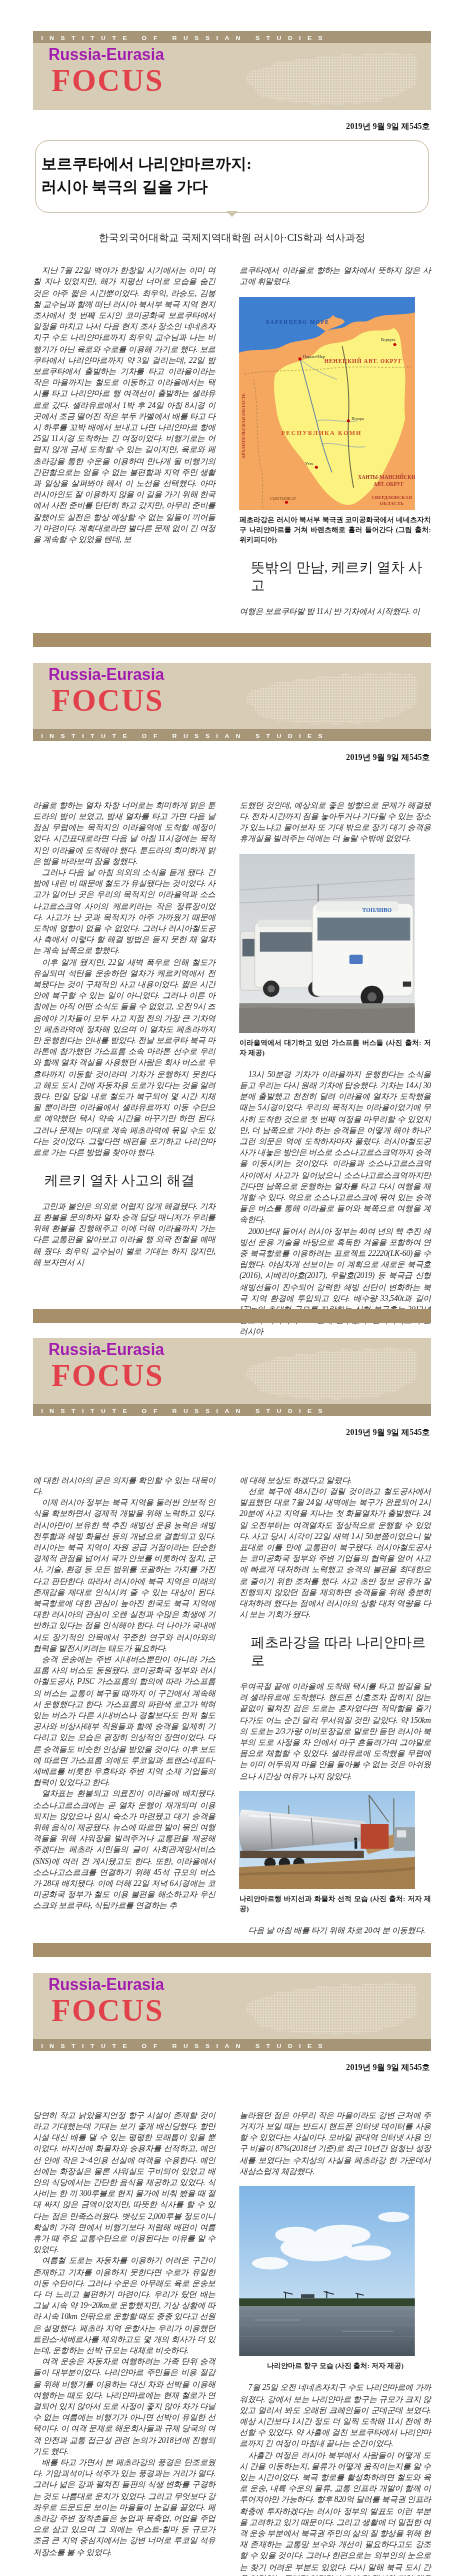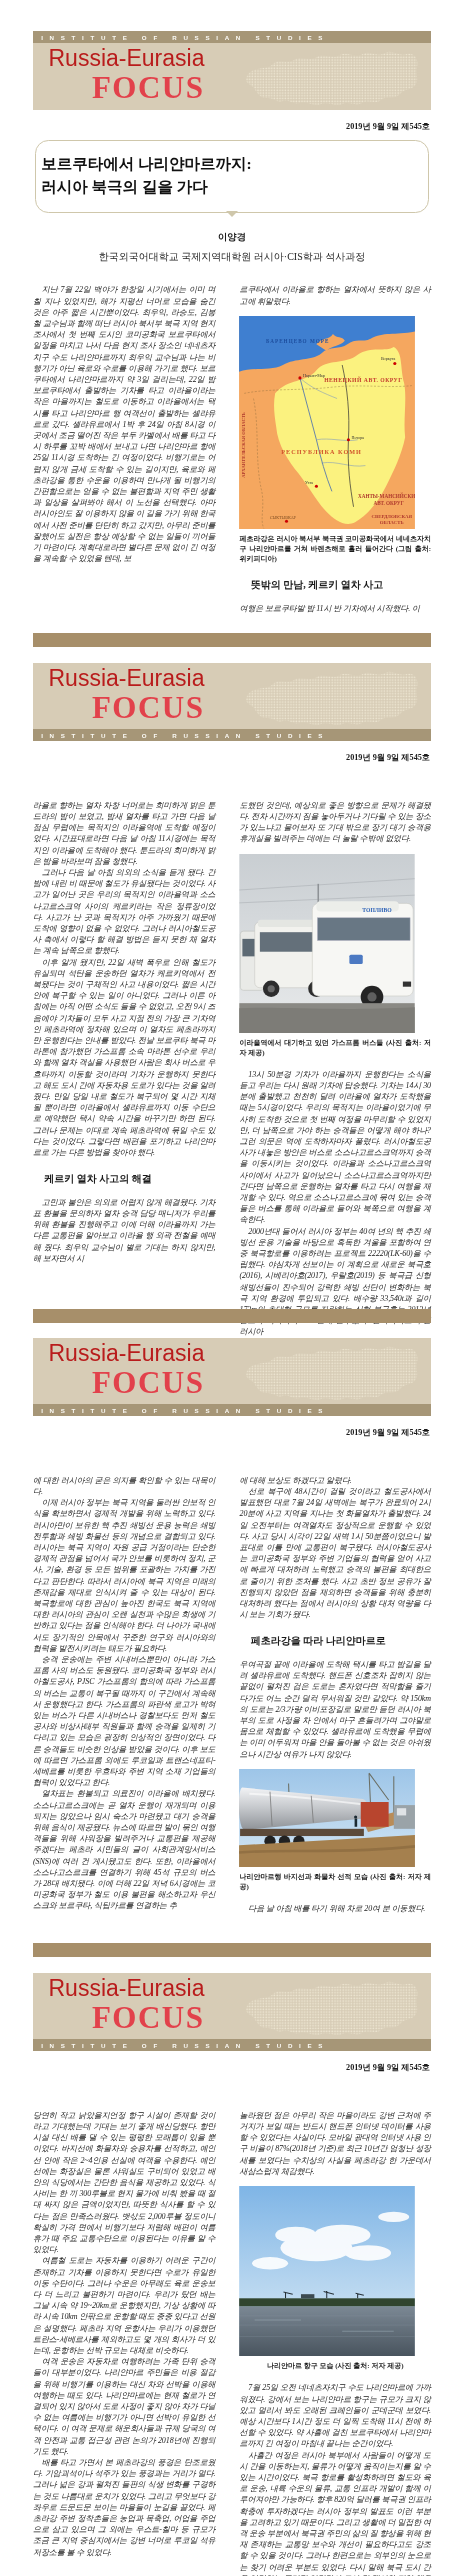--- a/index.html
+++ b/index.html
@@ -6,41 +6,41 @@
   .canvas{position:relative;width:464px;height:3274px;background:#fff;overflow:hidden;
           font-family:"Liberation Serif","DejaVu Serif",serif;color:#1b1b1b;}
   .page{position:absolute;left:0;width:464px;}
   
   .masthead{position:relative;margin:0 33px 0 33px;background:#d7ccb6;display:flex;flex-direction:column;}
   .mh-strip{background:#a69677;color:#fbfaf5;font-family:"Liberation Sans","DejaVu Sans",sans-serif;
             font-weight:bold;font-size:6.2px;letter-spacing:6.7px;padding:2.6px 0 2.1px 8.2px;white-space:nowrap;overflow:hidden;}
   .mh-body{position:relative;height:66px;}
   .p1 .mh-body{height:67px;}
   .brand{position:absolute;left:15.5px;top:4.1px;line-height:1;}
-  .brand1{font-family:"Liberation Sans","DejaVu Sans",sans-serif;font-weight:normal;font-size:23px;color:#b91c1c;letter-spacing:0px;}
+  .brand1{font-family:"Liberation Sans","DejaVu Sans",sans-serif;font-weight:bold;font-size:16px;color:#a21caf;letter-spacing:0px;}
   .brand2{font-weight:bold;font-size:31px;color:#e2414b;letter-spacing:1.5px;margin-top:1px;transform:scaleY(1.02);transform-origin:top left;text-align:right;}
   .dotmap{position:absolute;right:3.1px;top:2.1px;}
   
   .dateline{margin:11px 34px 0 0;text-align:right;font-weight:bold;font-size:8.2px;}
   .titlebox{position:relative;margin:8.2px 35px 0 35px;border:1.5px solid #cfc7ab;border-radius:13.4px;
             text-align:left;padding:11.3px 5.2px 13.4px 5.2px;}
   .titlebox:after{content:"";position:absolute;left:50%;bottom:-10.8px;margin-left:-6.2px;border:6.2px solid transparent;
                   border-top-color:#cfc7ab;width:0;height:0;}
   .title-line{font-weight:bold;font-size:15.5px;line-height:1.5;color:#111;}
   .byline{margin-top:17.5px;text-align:center;}
   .author{font-weight:bold;font-size:9.3px;}
   .affil{margin-top:6.2px;font-size:10px;text-align:center;}
   
   .cols{display:flex;gap:24px;padding:0 33px 0 33px;margin-top:37px;}
   .p1 .cols{margin-top:20.6px;}
   .col-l{width:202px;}
   .col-r{width:212px;}
   .col p{margin:0;text-align:justify;font-size:8px;line-height:11.2px;text-indent:8.8px;letter-spacing:-0.1px;font-style:italic;}
   .col p.noind{text-indent:0;}
-  .subhead{margin:13.4px 0 11.3px 0;padding-left:11.3px;font-weight:bold;font-size:10px;}
+  .subhead{margin:13.4px 0 11.3px 0;padding-left:11.3px;font-weight:normal;font-size:14px;}
   .figure{margin-top:9.3px;}
   .figcap{margin-top:4.1px;font-weight:bold;font-size:7px;line-height:9.8px;text-align:justify;}
   .figure + p, .figcap + p{margin-top:10.3px;}
   
   .sep{position:absolute;left:33px;width:398px;height:14.4px;background:#a78f6a;}
 </style>
 </head>
 <body>
 
 <div class="canvas">
@@ -66,21 +66,20 @@
             <use href="#ru-shape" fill="url(#dotpat)"></use>
           </svg>
       </div>
     </div>
     <div class="dateline">2019년 9월 9일 제545호</div>
     <div class="titlebox">
       <div class="title-line">보르쿠타에서 나리얀마르까지:</div>
       <div class="title-line">러시아 북극의 길을 가다</div>
     </div>
     <div class="byline">
-      <div class="author">이양경</div>
       <div class="affil">한국외국어대학교 국제지역대학원 러시아·CIS학과 석사과정</div>
     </div>
     <div class="cols">
       <div class="col col-l">
         <p>지난 7월 22일 백야가 한창일 시기에서는 이미 며칠 지나 있었지만, 해가 지평선 너머로 모습을 숨긴 것은 아주 짧은 시간뿐이었다. 최우익, 라승도, 김봉철 교수님과 함께 떠난 러시아 북서부 북극 지역 현지 조사에서 첫 번째 도시인 코미공화국 보르쿠타에서 일정을 마치고 나서 다음 현지 조사 장소인 네네츠자치구 수도 나리얀마르까지 최우익 교수님과 나는 비행기가 아닌 육로와 수로를 이용해 가기로 했다. 보르쿠타에서 나리얀마르까지 약 3일 걸리는데, 22일 밤 보르쿠타에서 출발하는 기차를 타고 이라욜이라는 작은 마을까지는 철도로 이동하고 이라욜에서는 택시를 타고 나리얀마르 행 여객선이 출발하는 셸랴유르로 갔다. 셸랴유르에서 1박 후 24일 아침 8시경 이곳에서 조금 떨어진 작은 부두 카벨에서 배를 타고 다시 하루를 꼬박 배에서 보내고 나면 나리얀마르 항에 25일 11시경 도착하는 긴 여정이었다. 비행기로는 어렵지 않게 금세 도착할 수 있는 길이지만, 육로와 페초라강을 통한 수운을 이용하며 만나게 될 비행기의 간편함으로는 얻을 수 없는 불편함과 지역 주민 생활과 일상을 살펴봐야 해서 이 노선을 선택했다. 아마 러시아인도 잘 이용하지 않을 이 길을 가기 위해 한국에서 사전 준비를 단단히 하고 갔지만, 아무리 준비를 잘했어도 실전은 항상 예상할 수 없는 일들이 끼어들기 마련이다. 계획대로라면 별다른 문제 없이 긴 여정을 계속할 수 있었을 텐데, 보</p>
       </div>
       <div class="col col-r">
         <p class="noind">르쿠타에서 이라욜로 향하는 열차에서 뜻하지 않은 사고에 휘말렸다.</p>
         <div class="figure">
           <svg width="176" height="213" viewBox="0 0 341 413">

